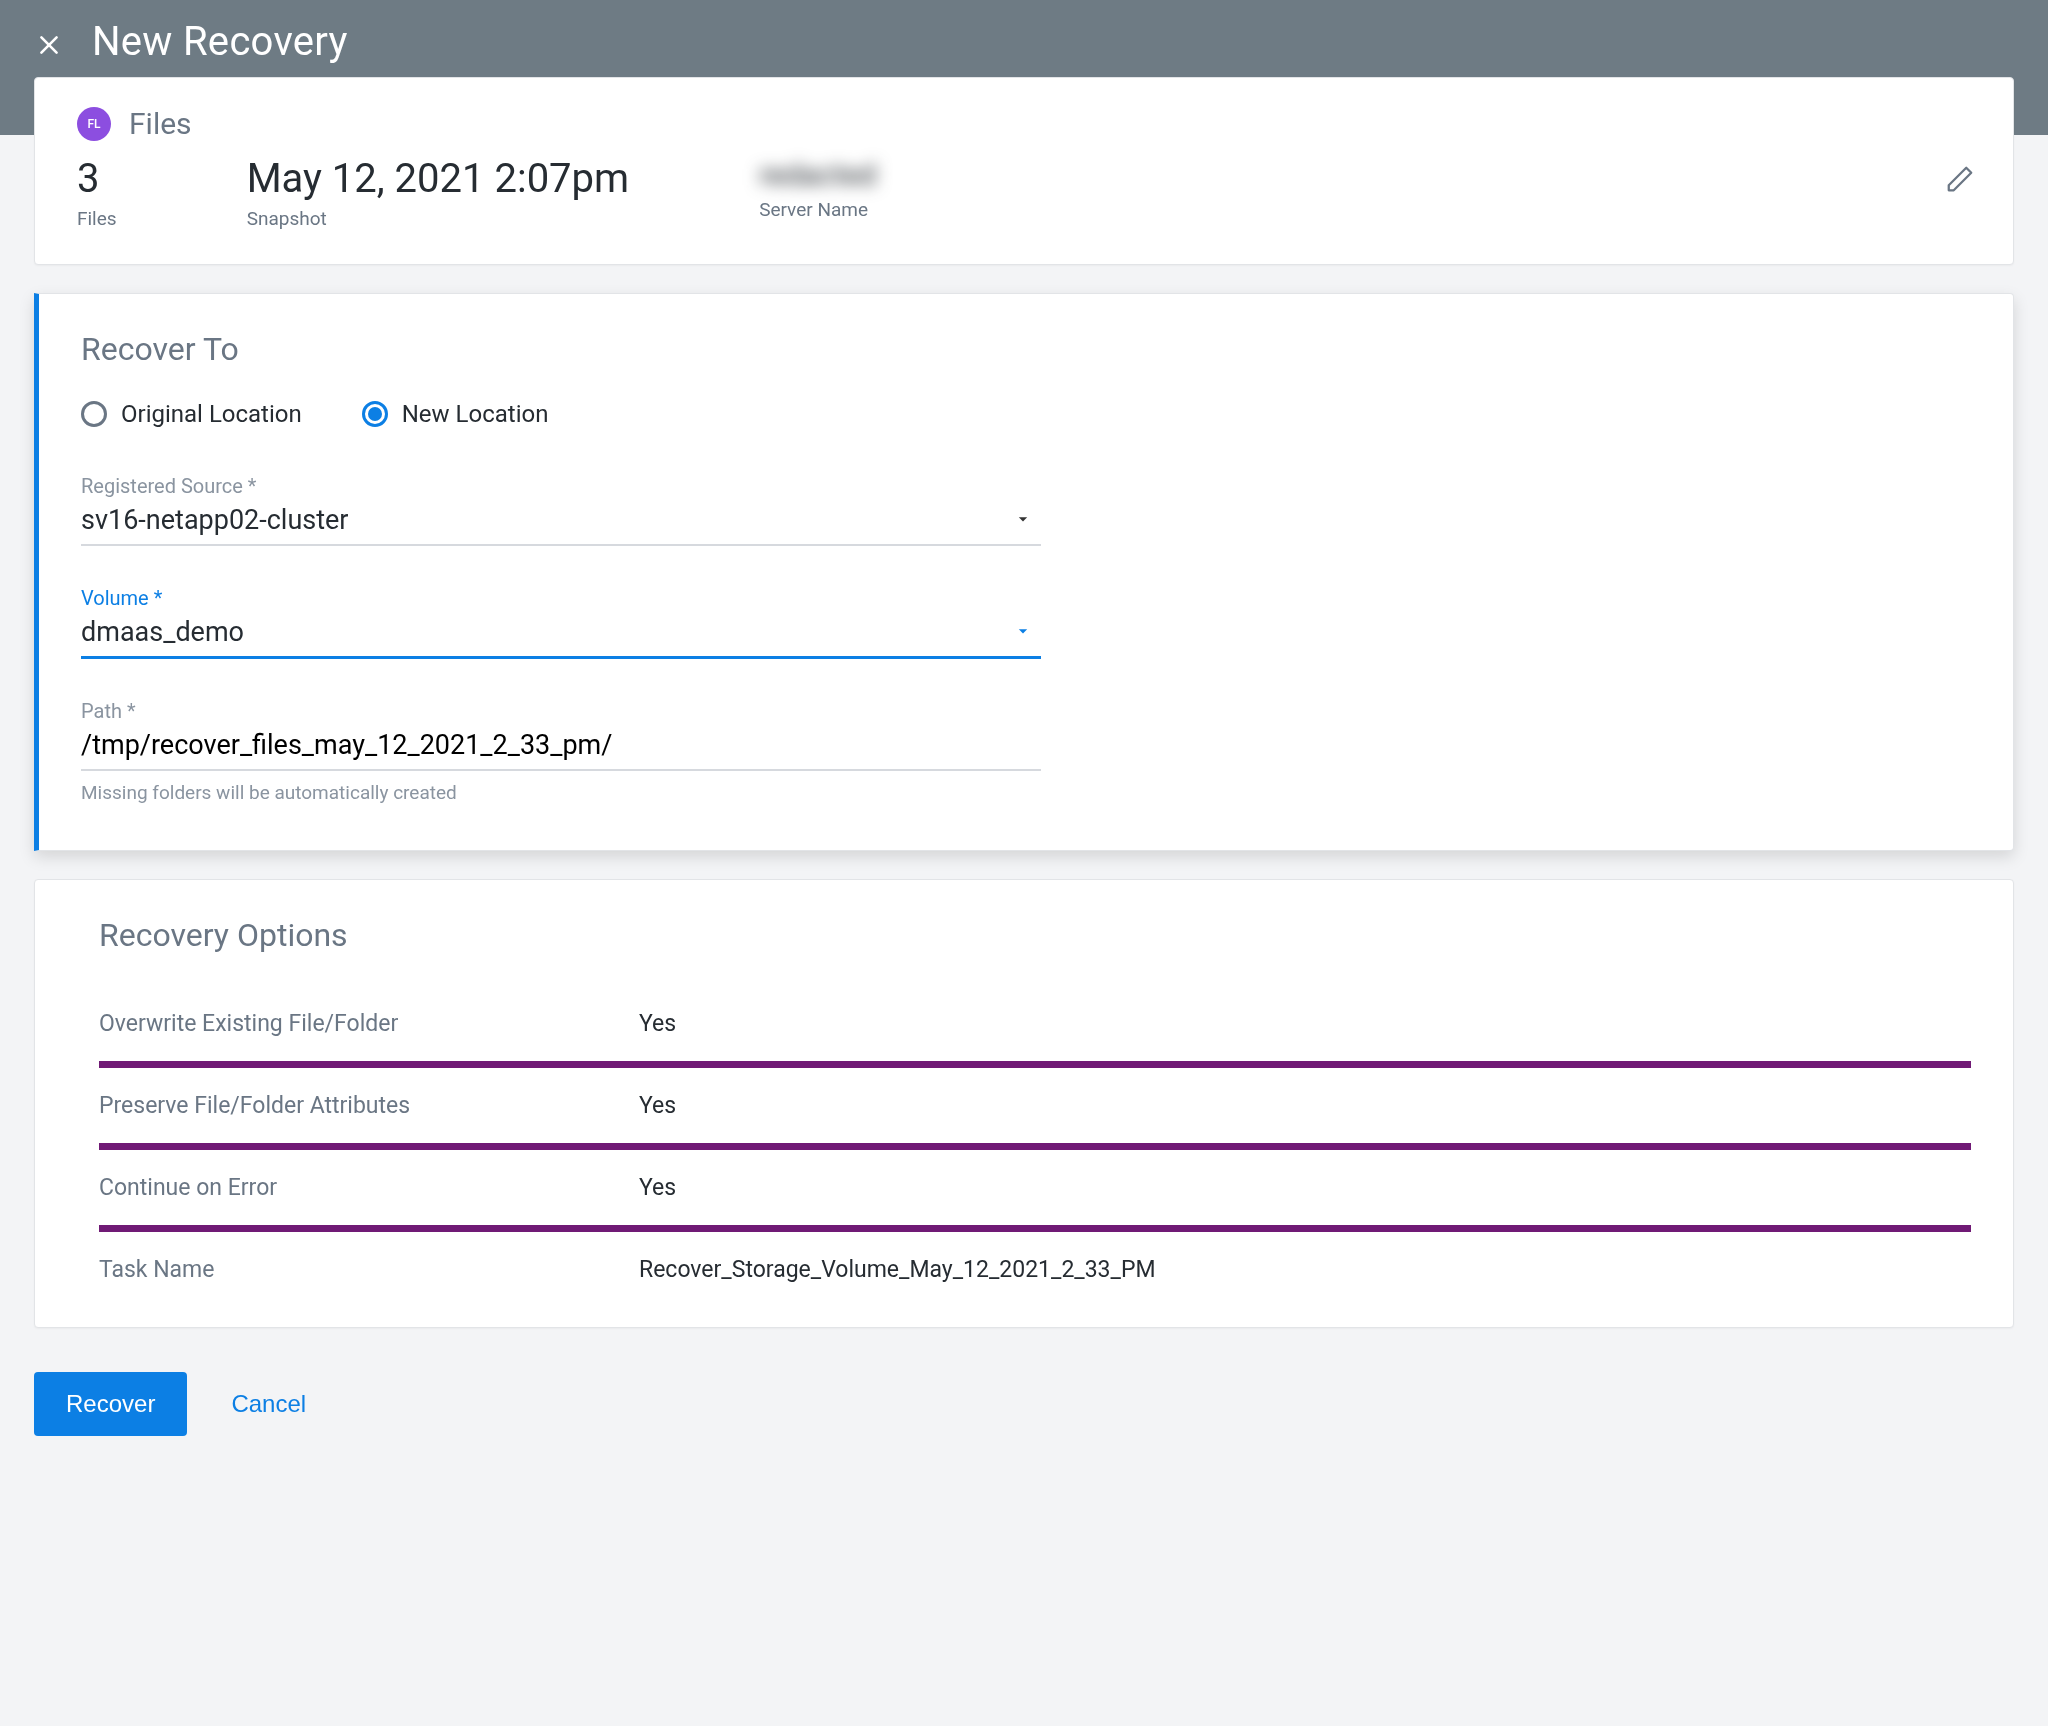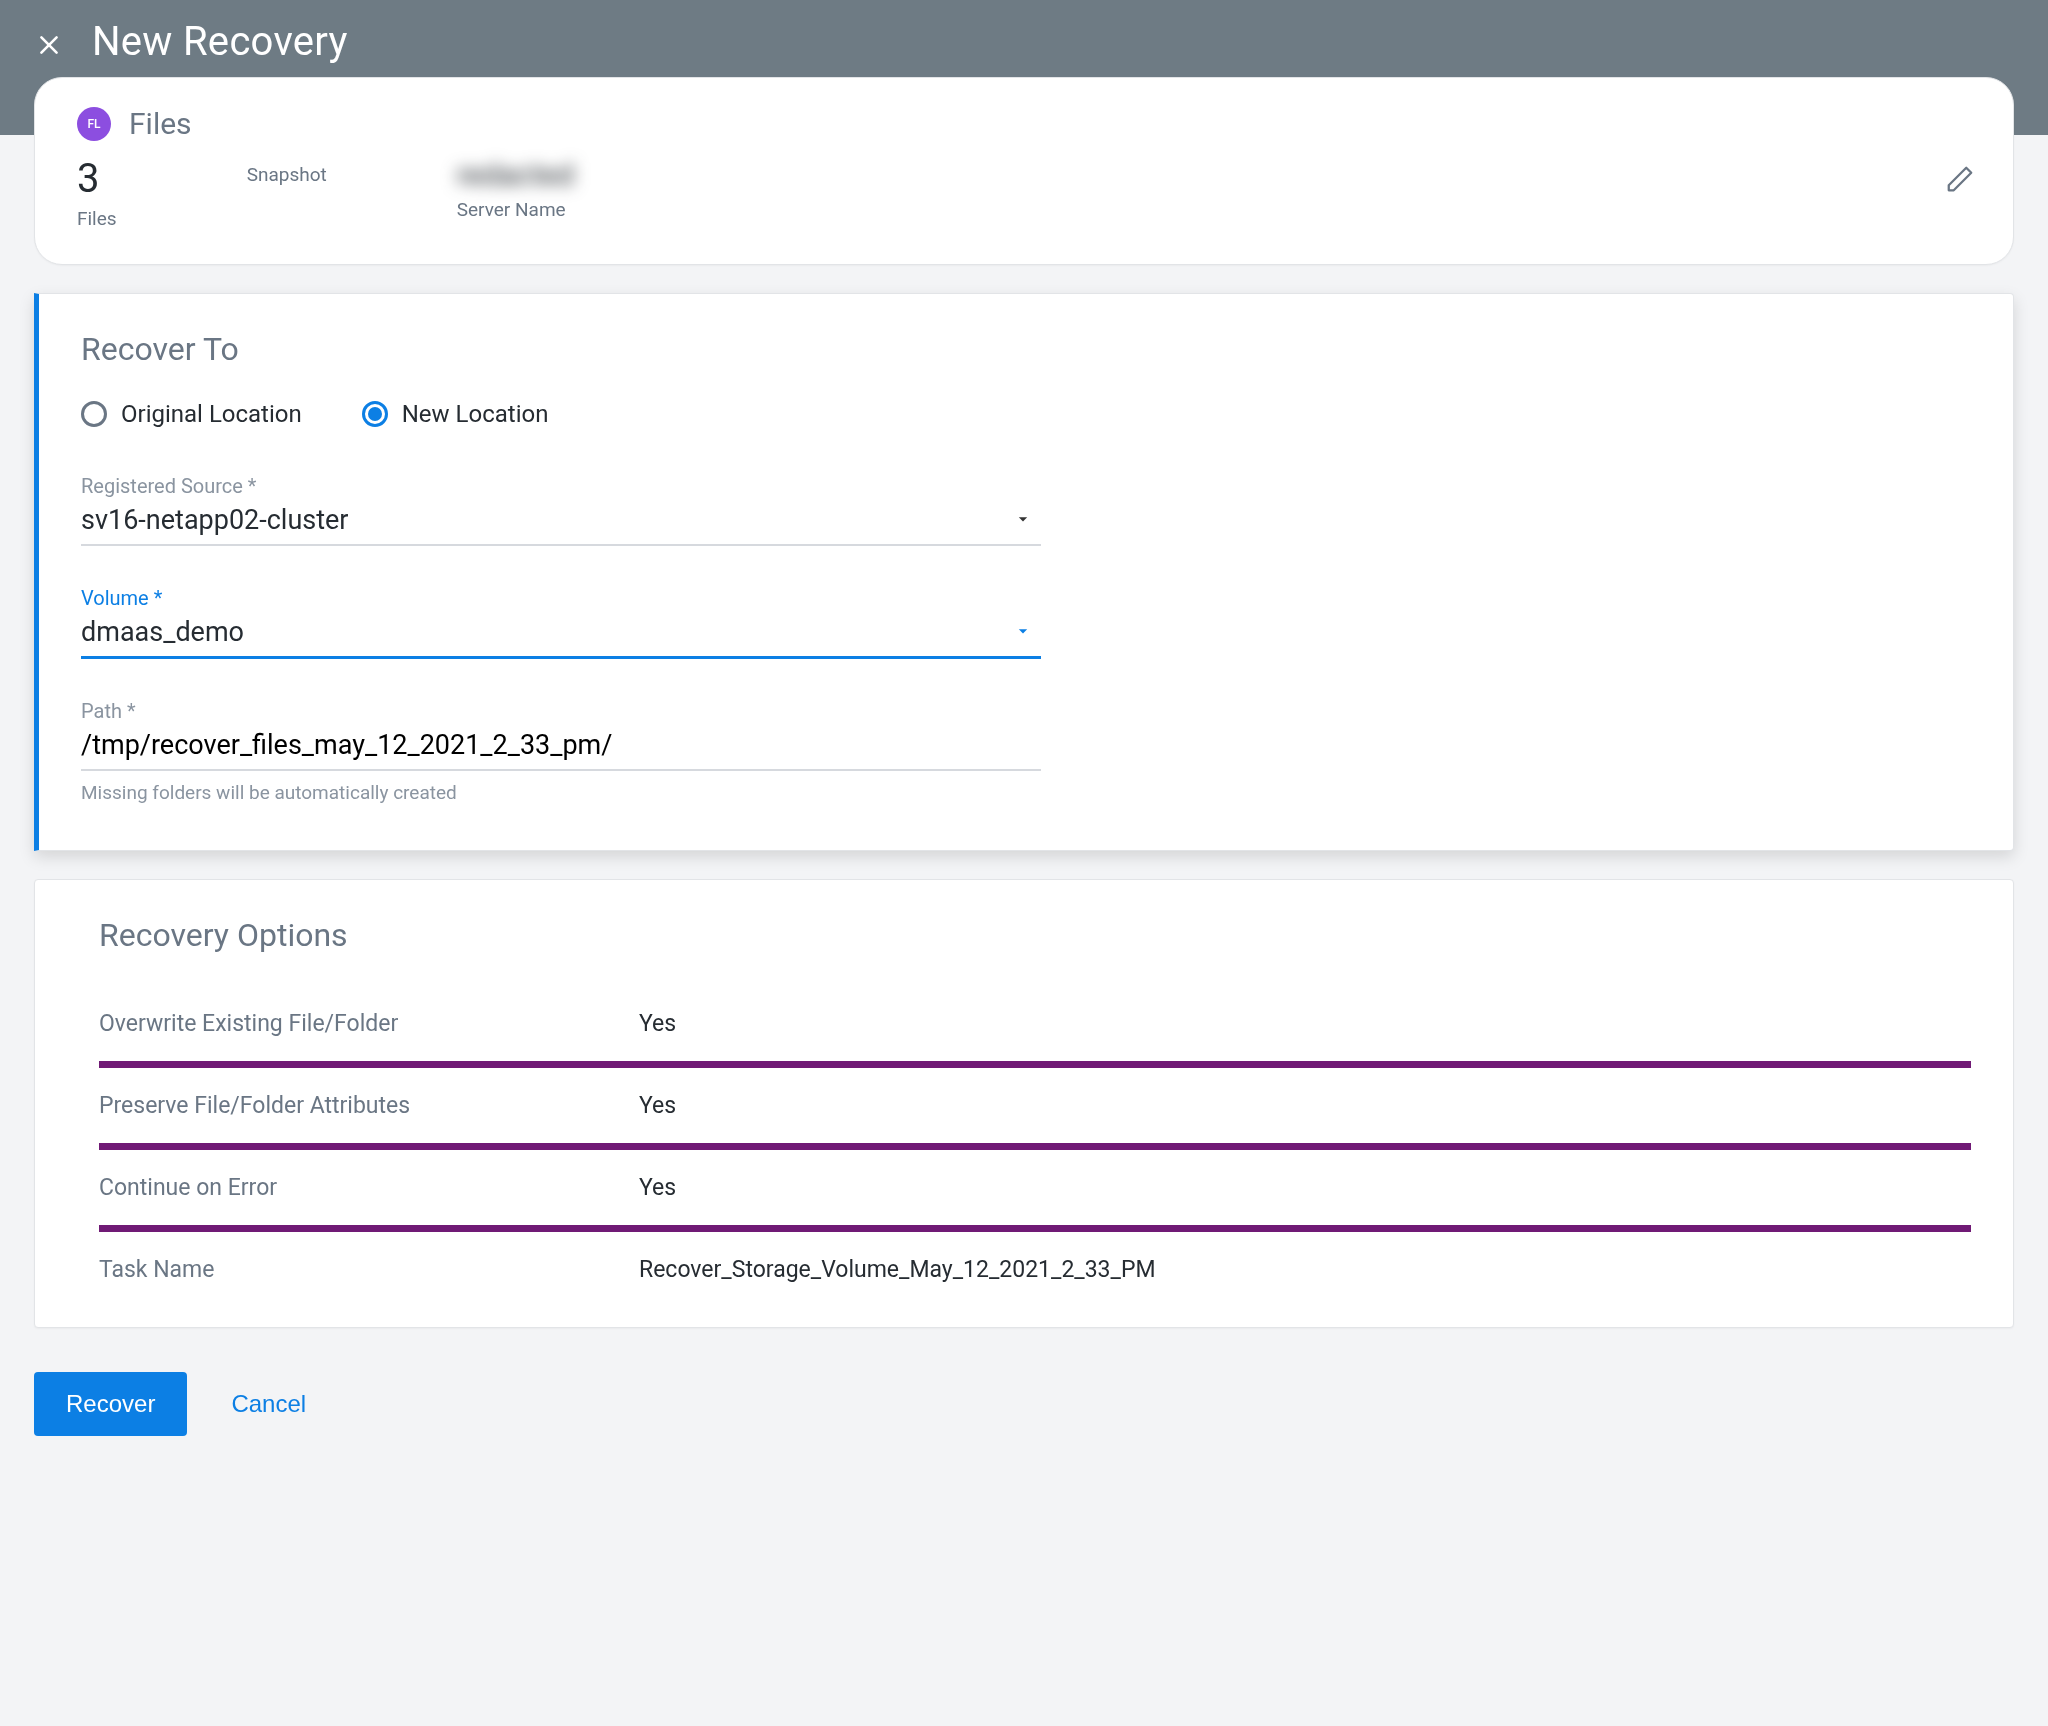--- a/index.html
+++ b/index.html
@@ -66,21 +66,20 @@
     background: var(--card-bg);
     border: 1px solid var(--border);
     border-radius: 4px;
     box-shadow: 0 1px 2px rgba(0,0,0,.04);
     margin-bottom: 28px;
     position: relative;
   }
 
   .summary-card {
     padding: 28px 42px 34px 42px;
-    border-radius: 28px;
   }
   .summary-title-row {
     display: flex;
     align-items: center;
     gap: 18px;
     margin-bottom: 16px;
   }
   .badge-circle {
     width: 34px;
     height: 34px;
@@ -282,20 +281,21 @@
       <div class="summary-title-row">
         <span class="badge-circle">FL</span>
         <span class="summary-title">Files</span>
       </div>
       <div class="summary-stats">
         <div class="stat">
           <span class="stat-value">3</span>
           <span class="stat-label">Files</span>
         </div>
         <div class="stat">
+          <span class="stat-value">May 12, 2021 2:07pm</span>
           <span class="stat-label">Snapshot</span>
         </div>
         <div class="stat">
           <span class="stat-subvalue">redacted</span>
           <span class="stat-label">Server Name</span>
         </div>
       </div>
       <span class="edit-btn">
         <svg width="30" height="30" viewBox="0 0 24 24" fill="none" stroke="currentColor" stroke-width="1.8" stroke-linecap="round" stroke-linejoin="round">
             <path d="M17 3l4 4L7 21H3v-4L17 3z"></path>

